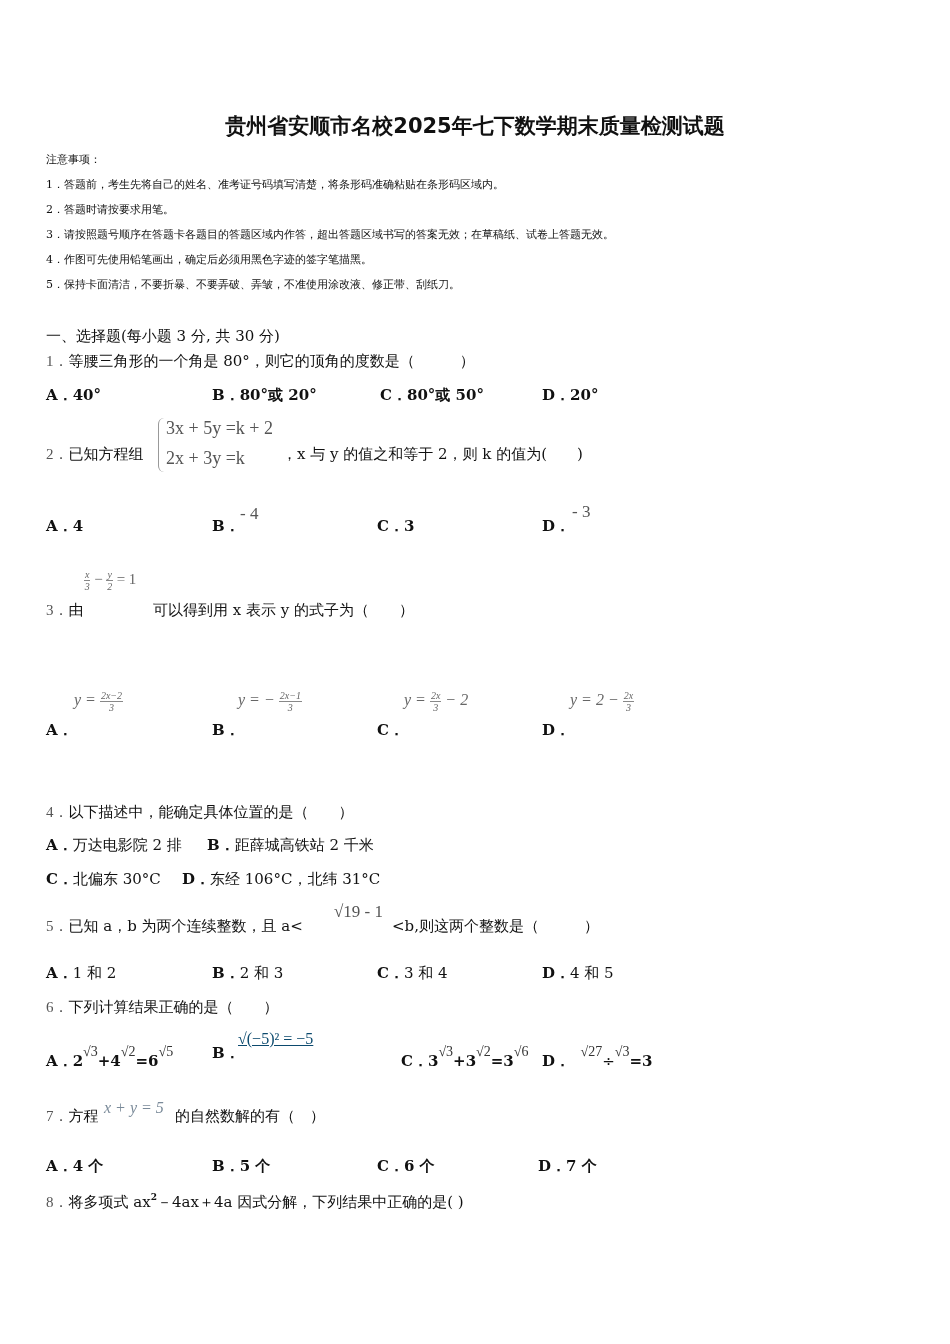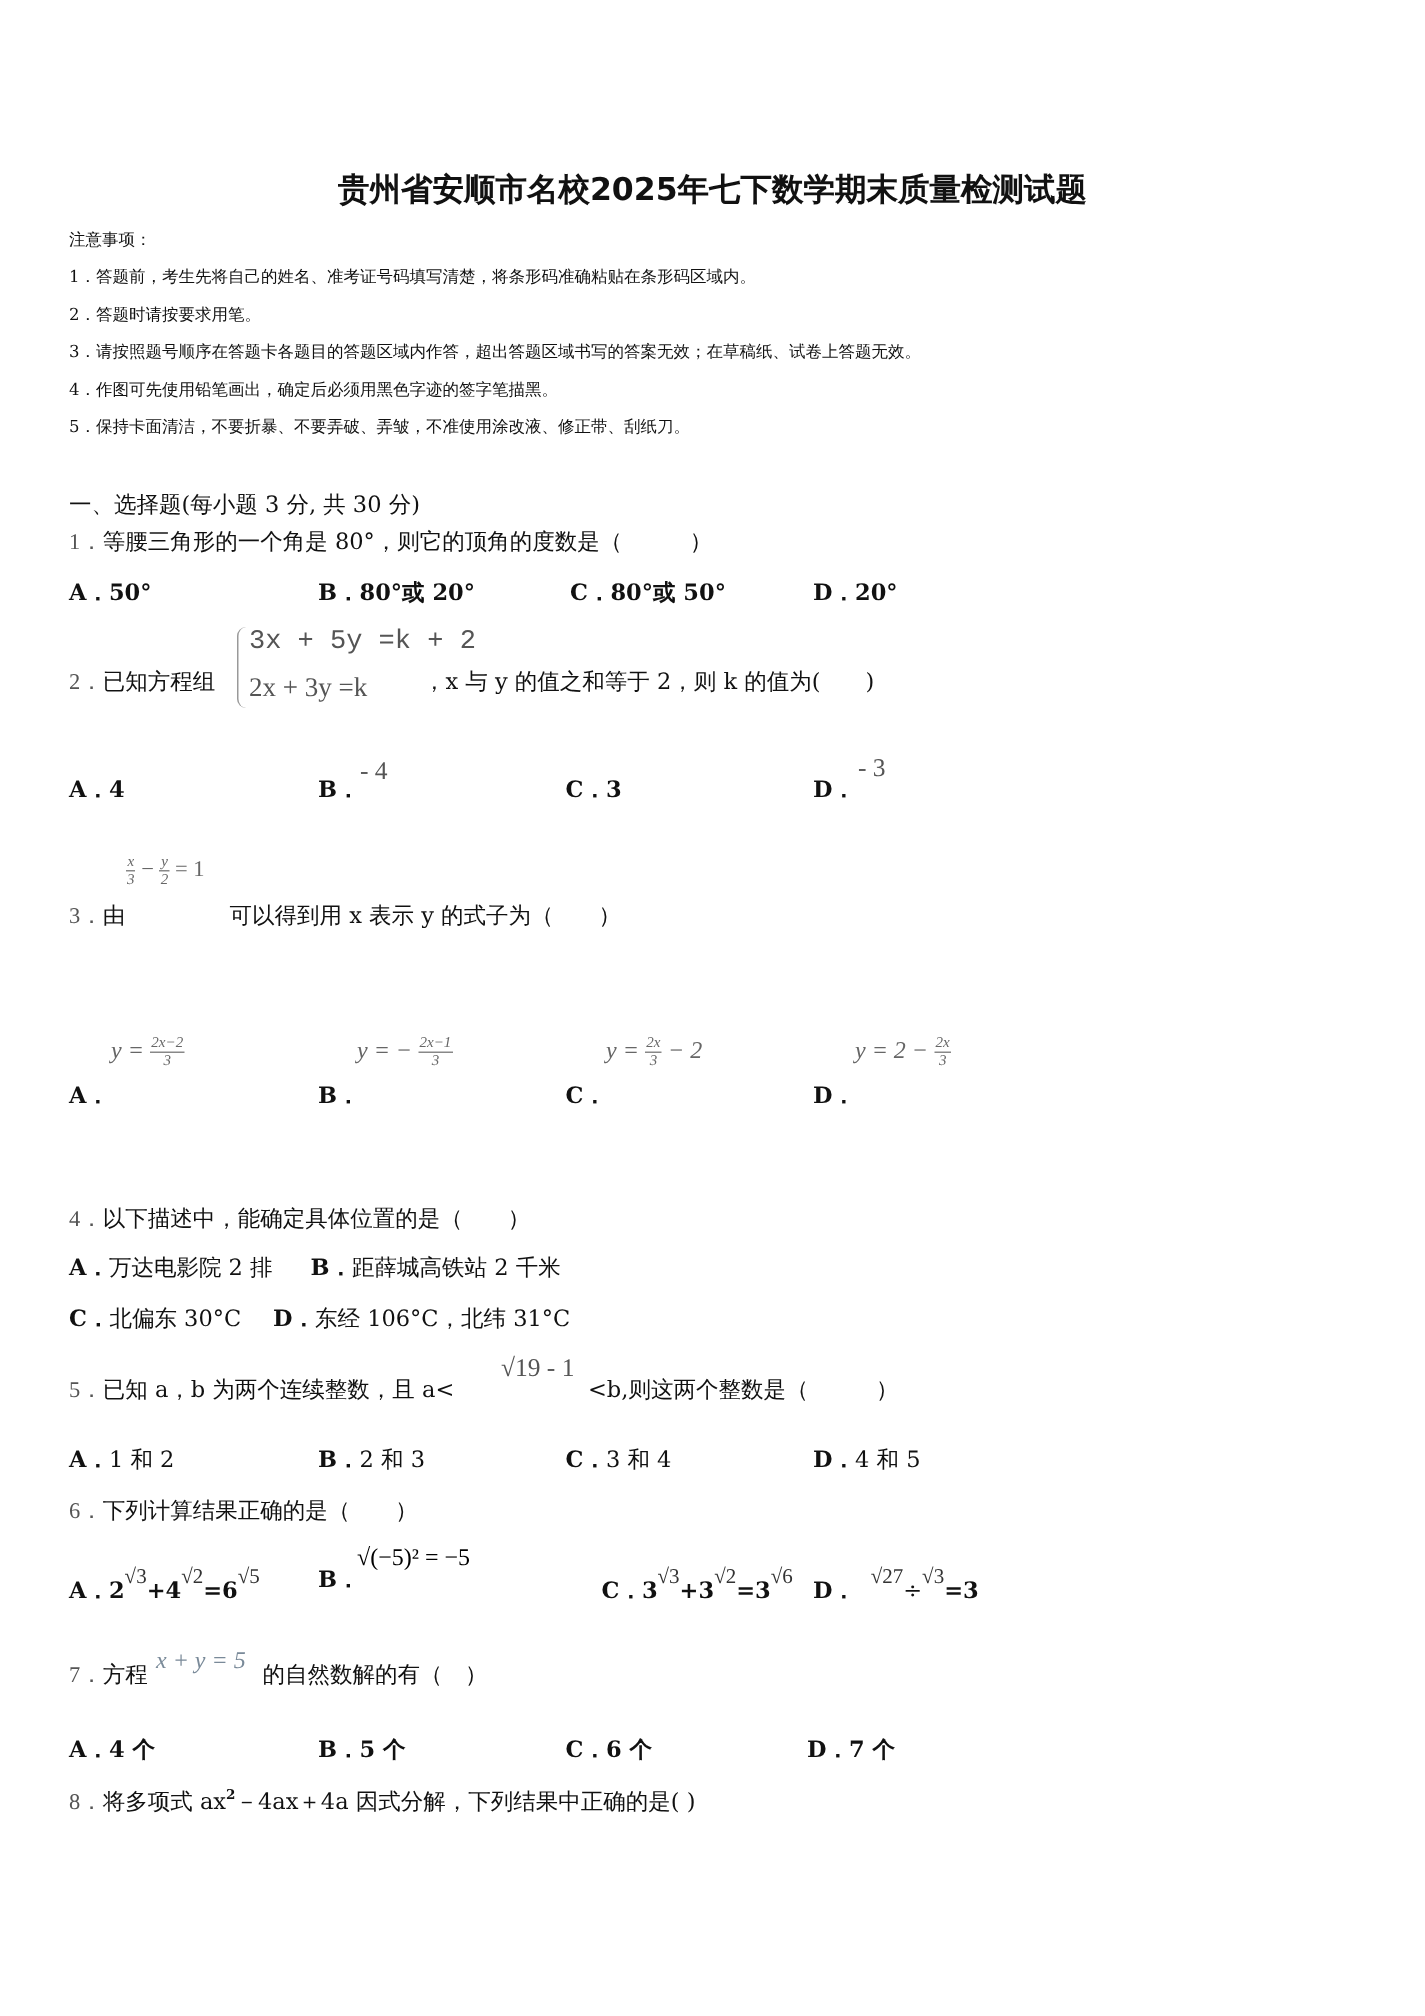--- a/index.html
+++ b/index.html
@@ -14,21 +14,21 @@
     font-family: "DejaVu Sans", "Liberation Sans", sans-serif;
     font-weight: bold; font-size: 21px; letter-spacing: 0px;
   }
   .note { left: 46px; font-size: 11px; }
   .q { left: 46px; font-size: 15px; }
   .qnum { color: #555; font-family: "Liberation Serif", serif; }
   .bold { font-weight: normal; }
   .opt { font-size: 15px; font-weight: bold; }
   .opt .val { font-weight: bold; }
   .opt .val.normal { font-weight: normal; }
-  .math { font-family: "Liberation Serif", serif; color: #000000; font-style: normal; }
+  .math { font-family: "Liberation Serif", serif; color: #0c4a6e; font-style: normal; text-decoration: underline; }
   .math-i { font-family: "Liberation Serif", serif; color: #666; font-style: italic; }
   .frac { display: inline-block; vertical-align: middle; text-align: center; font-size: 10px; line-height: 11px; }
   .frac .num { display: block; border-bottom: 1px solid #888; padding: 0 1px; }
   .frac .den { display: block; }
   .brace {
     left: 158px; top: 418px; width: 8px; height: 54px;
     border-left: 1px solid #999; border-radius: 6px 0 0 6px;
   }
   .eq { font-family: "Liberation Serif", serif; color: #555; font-size: 18px; }
   .sup { font-size: 14px; vertical-align: 10px; color: #333; font-weight: normal; font-family: "Liberation Serif", serif;}
@@ -43,30 +43,30 @@
 <div class="abs note" style="top:202px;">2．答题时请按要求用笔。</div>
 <div class="abs note" style="top:227px;">3．请按照题号顺序在答题卡各题目的答题区域内作答，超出答题区域书写的答案无效；在草稿纸、试卷上答题无效。</div>
 <div class="abs note" style="top:252px;">4．作图可先使用铅笔画出，确定后必须用黑色字迹的签字笔描黑。</div>
 <div class="abs note" style="top:277px;">5．保持卡面清洁，不要折暴、不要弄破、弄皱，不准使用涂改液、修正带、刮纸刀。</div>
 
 <div class="abs q" style="top:327px;">一、选择题(每小题 3 分, 共 30 分)</div>
 
 <div class="abs q" style="top:352px;">
   <span class="qnum">1．</span><span>等腰三角形的一个角是 80°，则它的顶角的度数是（　　　）</span>
 </div>
-<div class="abs opt" style="left:46px;top:386px;"><span>A．</span><span class="val">50°</span></div>
+<div class="abs opt" style="left:46px;top:386px;"><span>A．</span><span class="val">40°</span></div>
 <div class="abs opt" style="left:212px;top:386px;"><span>B．</span><span class="val">80°或 20°</span></div>
 <div class="abs opt" style="left:380px;top:386px;"><span>C．</span><span class="val">80°或 50°</span></div>
 <div class="abs opt" style="left:542px;top:386px;"><span>D．</span><span class="val">20°</span></div>
 
 <div class="abs q" style="top:445px;">
   <span class="qnum">2．</span><span>已知方程组</span>
 </div>
 <div class="abs brace"></div>
-<div class="abs eq" style="left:166px;top:418px;font-family:Liberation Mono, monospace;">3x + 5y =k + 2</div>
+<div class="abs eq" style="left:166px;top:418px;">3x + 5y =k + 2</div>
 <div class="abs eq" style="left:166px;top:448px;">2x + 3y =k</div>
 <div class="abs q bold" style="left:282px;top:445px;">，x 与 y 的值之和等于 2，则 k 的值为(　　)</div>
 
 <div class="abs opt" style="left:46px;top:517px;"><span>A．</span><span class="val">4</span></div>
 <div class="abs opt" style="left:212px;top:517px;"><span>B．</span></div>
 <div class="abs eq" style="left:240px;top:504px;font-size:17px;">- 4</div>
 <div class="abs opt" style="left:377px;top:517px;"><span>C．</span><span class="val">3</span></div>
 <div class="abs opt" style="left:542px;top:517px;"><span>D．</span></div>
 <div class="abs eq" style="left:572px;top:502px;font-size:17px;">- 3</div>
 

